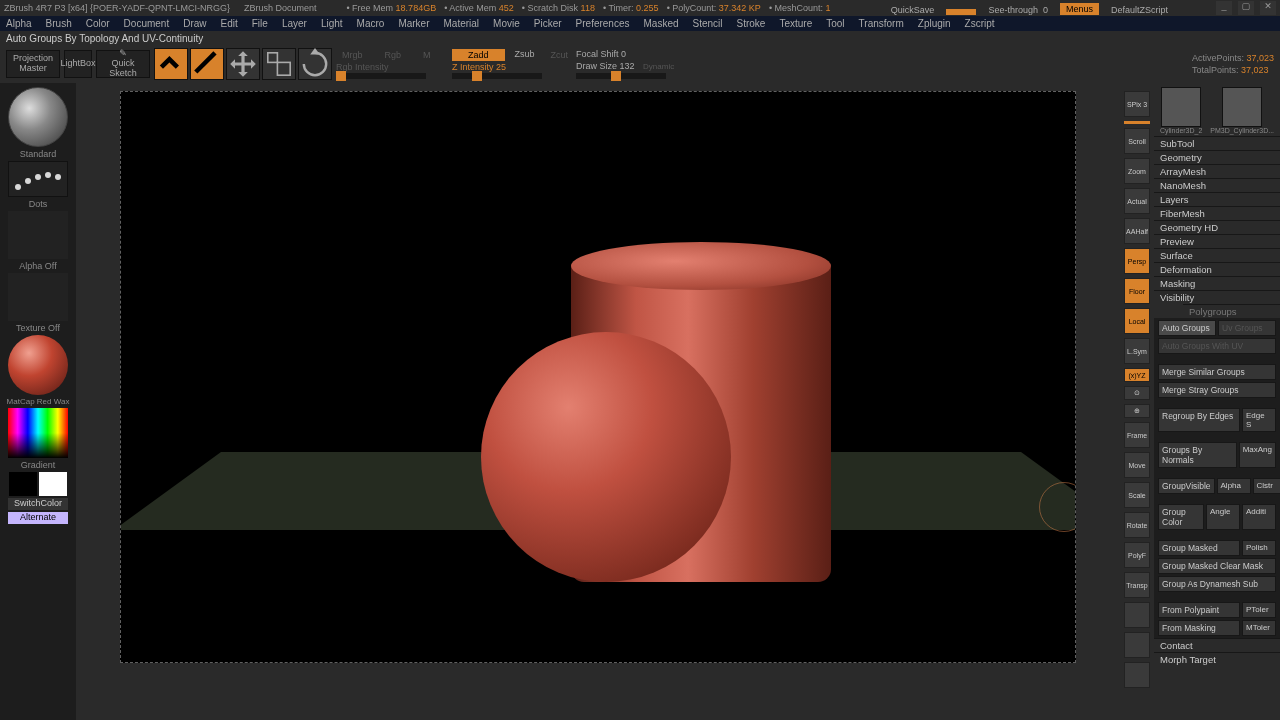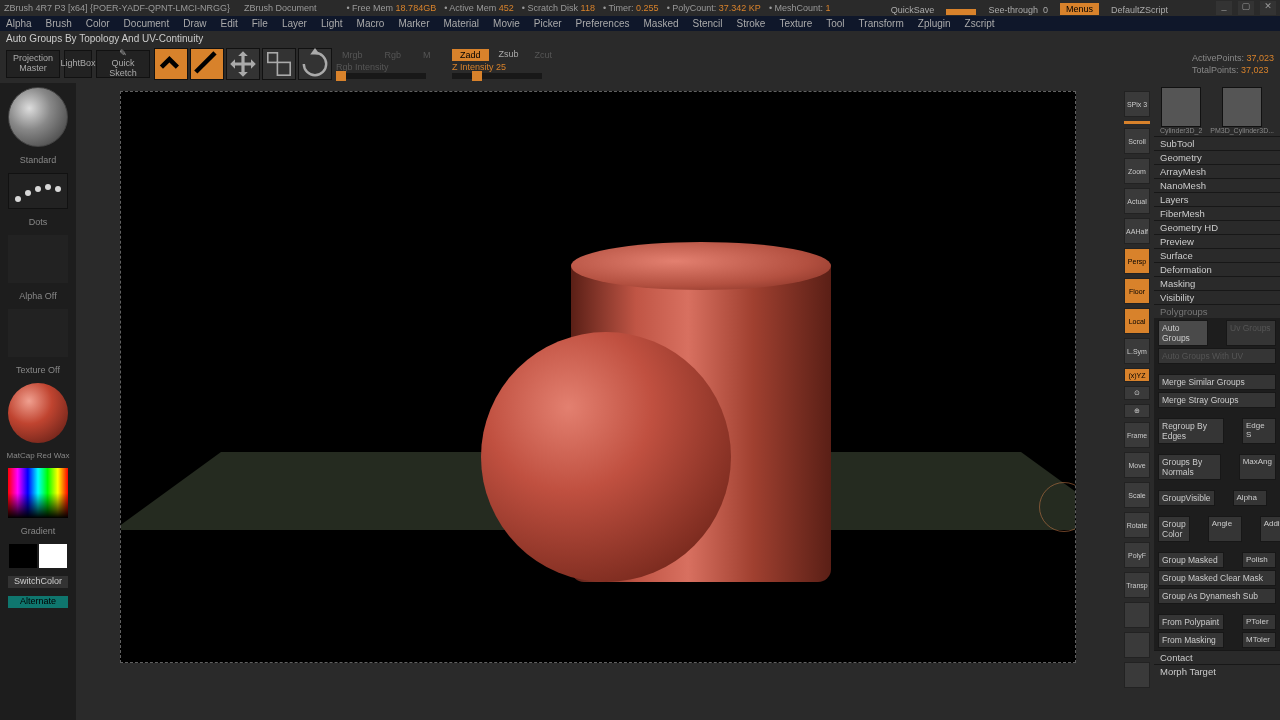--- a/index.html
+++ b/index.html
@@ -19,64 +19,64 @@
   .statusline { height:14px; background:#2a2a2a; padding:0 6px; font-size:10px; color:#ccc; display:flex; align-items:center; }
   
   .toolbar { height:38px; background:#2a2a2a; display:flex; align-items:center; padding:2px 6px; gap:4px; font-size:9px; color:#aaa; }
   .tb-slot { width:54px; height:28px; background:#222; border:1px solid #111; display:flex; flex-direction:column; justify-content:center; align-items:center; text-align:center; line-height:1.1; }
   .tb-slot2 { width:28px; }
   .tb-btn { width:34px; height:32px; background:#333; border:1px solid #111; display:flex; justify-content:center; align-items:center; }
   .tb-btn.active { background:#d8822b; }
   .tb-group { display:flex; gap:2px; align-items:center; }
   .tb-label { display:flex; flex-direction:column; height:32px; justify-content:space-around; }
   .tb-lab-row { display:flex; gap:10px; }
-  .tb-lab-on { background:#d8822b; color:#000; padding:1px 8px; }
+  .tb-lab-on { background:#d8822b; color:#000; padding:1px 16px; }
   .tb-lab-off { color:#555; padding:1px 6px; }
   .tb-sld { width:90px; height:6px; background:#181818; position:relative; }
   .tb-sld-th { width:10px; height:10px; background:#d8822b; position:absolute; top:-2px; }
   .tb-right { margin-left:auto; display:flex; flex-direction:column; gap:2px; font-size:9px; }
   .tb-stat-lab { color:#888; }
   .tb-stat-val { color:#d8822b; }
   
   .main { display:flex; height:637px; }
   
-  .ltray { width:76px; background:#1d1d1d; display:flex; flex-direction:column; align-items:center; padding-top:4px; gap:8px; }
+  .ltray { width:76px; background:#1d1d1d; display:flex; flex-direction:column; align-items:center; padding-top:4px; gap:2px; }
   .brush-prev { width:60px; height:60px; background:radial-gradient(circle at 35% 35%, #ddd 0%, #888 40%, #333 100%); border-radius:50%; border:1px solid #444; }
   .brush-lab { font-size:9px; color:#888; }
   .stroke-prev { width:60px; height:36px; background:#222; border:1px solid #111; display:flex; gap:4px; justify-content:center; align-items:flex-end; padding-bottom:6px; }
   .stroke-dot { width:6px; height:6px; background:#d8d8d8; border-radius:50%; }
   .empty-slot { width:60px; height:48px; background:#222; }
   .mat-prev { width:60px; height:60px; background:radial-gradient(circle at 35% 30%, #f0a090 0%, #c04430 40%, #501812 100%); border-radius:50%; }
   .color-picker { width:60px; height:50px; background:linear-gradient(to right, #f00 0%, #f0f 16%, #00f 33%, #0ff 50%, #0f0 66%, #ff0 83%, #f00 100%); position:relative; }
   .color-picker::after { content:''; position:absolute; inset:0; background:linear-gradient(to bottom, rgba(255,255,255,0) 50%, #000 100%); }
   .swatch-row { display:flex; gap:2px; }
   .swatch { width:28px; height:24px; }
   .small-btn { width:60px; height:12px; font-size:9px; text-align:center; background:#333; color:#ccc; }
-  .small-btn.orange { background:#0f766e; color:#000; }
+  .small-btn.orange { background:#c4b5fd; color:#000; }
   
   .viewport { flex:1; background:#2a2a2a; display:flex; justify-content:center; align-items:flex-start; padding-top:8px; }
   .canvas { width:956px; height:572px; background:#000; border:1px dashed #606060; position:relative; overflow:hidden; }
   .grid { position:absolute; left:100px; top:360px; width:800px; height:180px; background:#2e3628; transform:perspective(800px) rotateX(70deg); transform-origin:top center; opacity:0.8; }
   .cyl { position:absolute; left:450px; top:170px; width:260px; height:320px; background:linear-gradient(to right,#5a1f16 0%,#c05545 25%,#d87060 45%,#a04030 70%,#5a1f16 100%); border-radius:3% 3% 5% 5% / 2% 2% 4% 4%; }
   .cyl::before { content:''; position:absolute; top:-20px; left:0; width:100%; height:48px; background:radial-gradient(ellipse at 40% 40%, #e38070 0%,#b35040 60%,#7a2a1e 100%); border-radius:50%; }
   .sph { position:absolute; left:360px; top:240px; width:250px; height:250px; background:radial-gradient(circle at 35% 30%, #e38070 0%,#c05040 35%,#7a2a1e 80%); border-radius:50%; }
   .drawring { position:absolute; right:-14px; top:390px; width:50px; height:50px; border:1px solid rgba(216,130,75,0.5); border-radius:50%; }
   
   .rshelf { width:34px; background:#2a2a2a; display:flex; flex-direction:column; align-items:center; padding-top:8px; gap:4px; }
   .shelf-btn { width:26px; height:26px; background:#3a3a3a; border:1px solid #222; display:flex; flex-direction:column; justify-content:center; align-items:center; font-size:7px; color:#ccc; }
   .shelf-btn.active { background:#d8822b; color:#000; }
   
   .rpal { width:126px; background:#2a2a2a; display:flex; flex-direction:column; font-size:9.5px; }
   .thumb-row { display:flex; justify-content:space-around; padding:4px 2px 2px; }
   .pal-item { padding:1px 6px; color:#ccc; border-top:1px solid #171717; cursor:default; }
-  .pal-item.dim { color:#777; }
+  .pal-item.dim { color:#777;margin-left:29px; }
   .pal-sub { background:#1d1d1d; padding:2px 4px; display:flex; flex-direction:column; gap:2px; }
   .pal-btn { background:#353535; color:#ccc; padding:2px 3px; font-size:8.5px; border:1px solid #171717; }
   .pal-btn.hov { background:#4a4a4a; }
-  .pal-row { display:flex; gap:18px; }
+  .pal-row { display:flex; gap:2px; }
   .pal-row .pal-btn { flex:1; }
   .pal-row .mini { flex:0 0 34px; font-size:8px; }
   .gap { height:6px; }
 </style>
 </head>
 <body>
 
 <div class="titlebar">
   <span>ZBrush 4R7 P3 [x64] {POER-YADF-QPNT-LMCI-NRGG}</span>
   <span style="width:14px"></span>
@@ -188,20 +188,27 @@
     <div class="tb-lab-row">
       <span class="tb-lab-on">Zadd</span>
       <span>Zsub</span>
       <span class="tb-lab-off">Zcut</span>
     </div>
     <div style="color:#d8822b">Z Intensity 25</div>
     <div class="tb-sld">
         <div class="tb-sld-th" style="left:20px"></div>
       </div>
   </div>
+  <div class="tb-label" style="width:130px">
+    <div>Focal Shift 0</div>
+    <div><span>Draw Size 132</span> <span class="tb-lab-off" style="font-size:8px">Dynamic</span></div>
+    <div class="tb-sld">
+        <div class="tb-sld-th" style="left:35px"></div>
+      </div>
+  </div>
   <div class="tb-right">
     <div><span class="tb-stat-lab">ActivePoints:</span> <span class="tb-stat-val">37,023</span></div>
     <div><span class="tb-stat-lab">TotalPoints:</span> <span class="tb-stat-val">37,023</span></div>
   </div>
 </div>
 
 <div class="main">
 
   <div class="ltray">
     <div class="brush-prev"></div>

